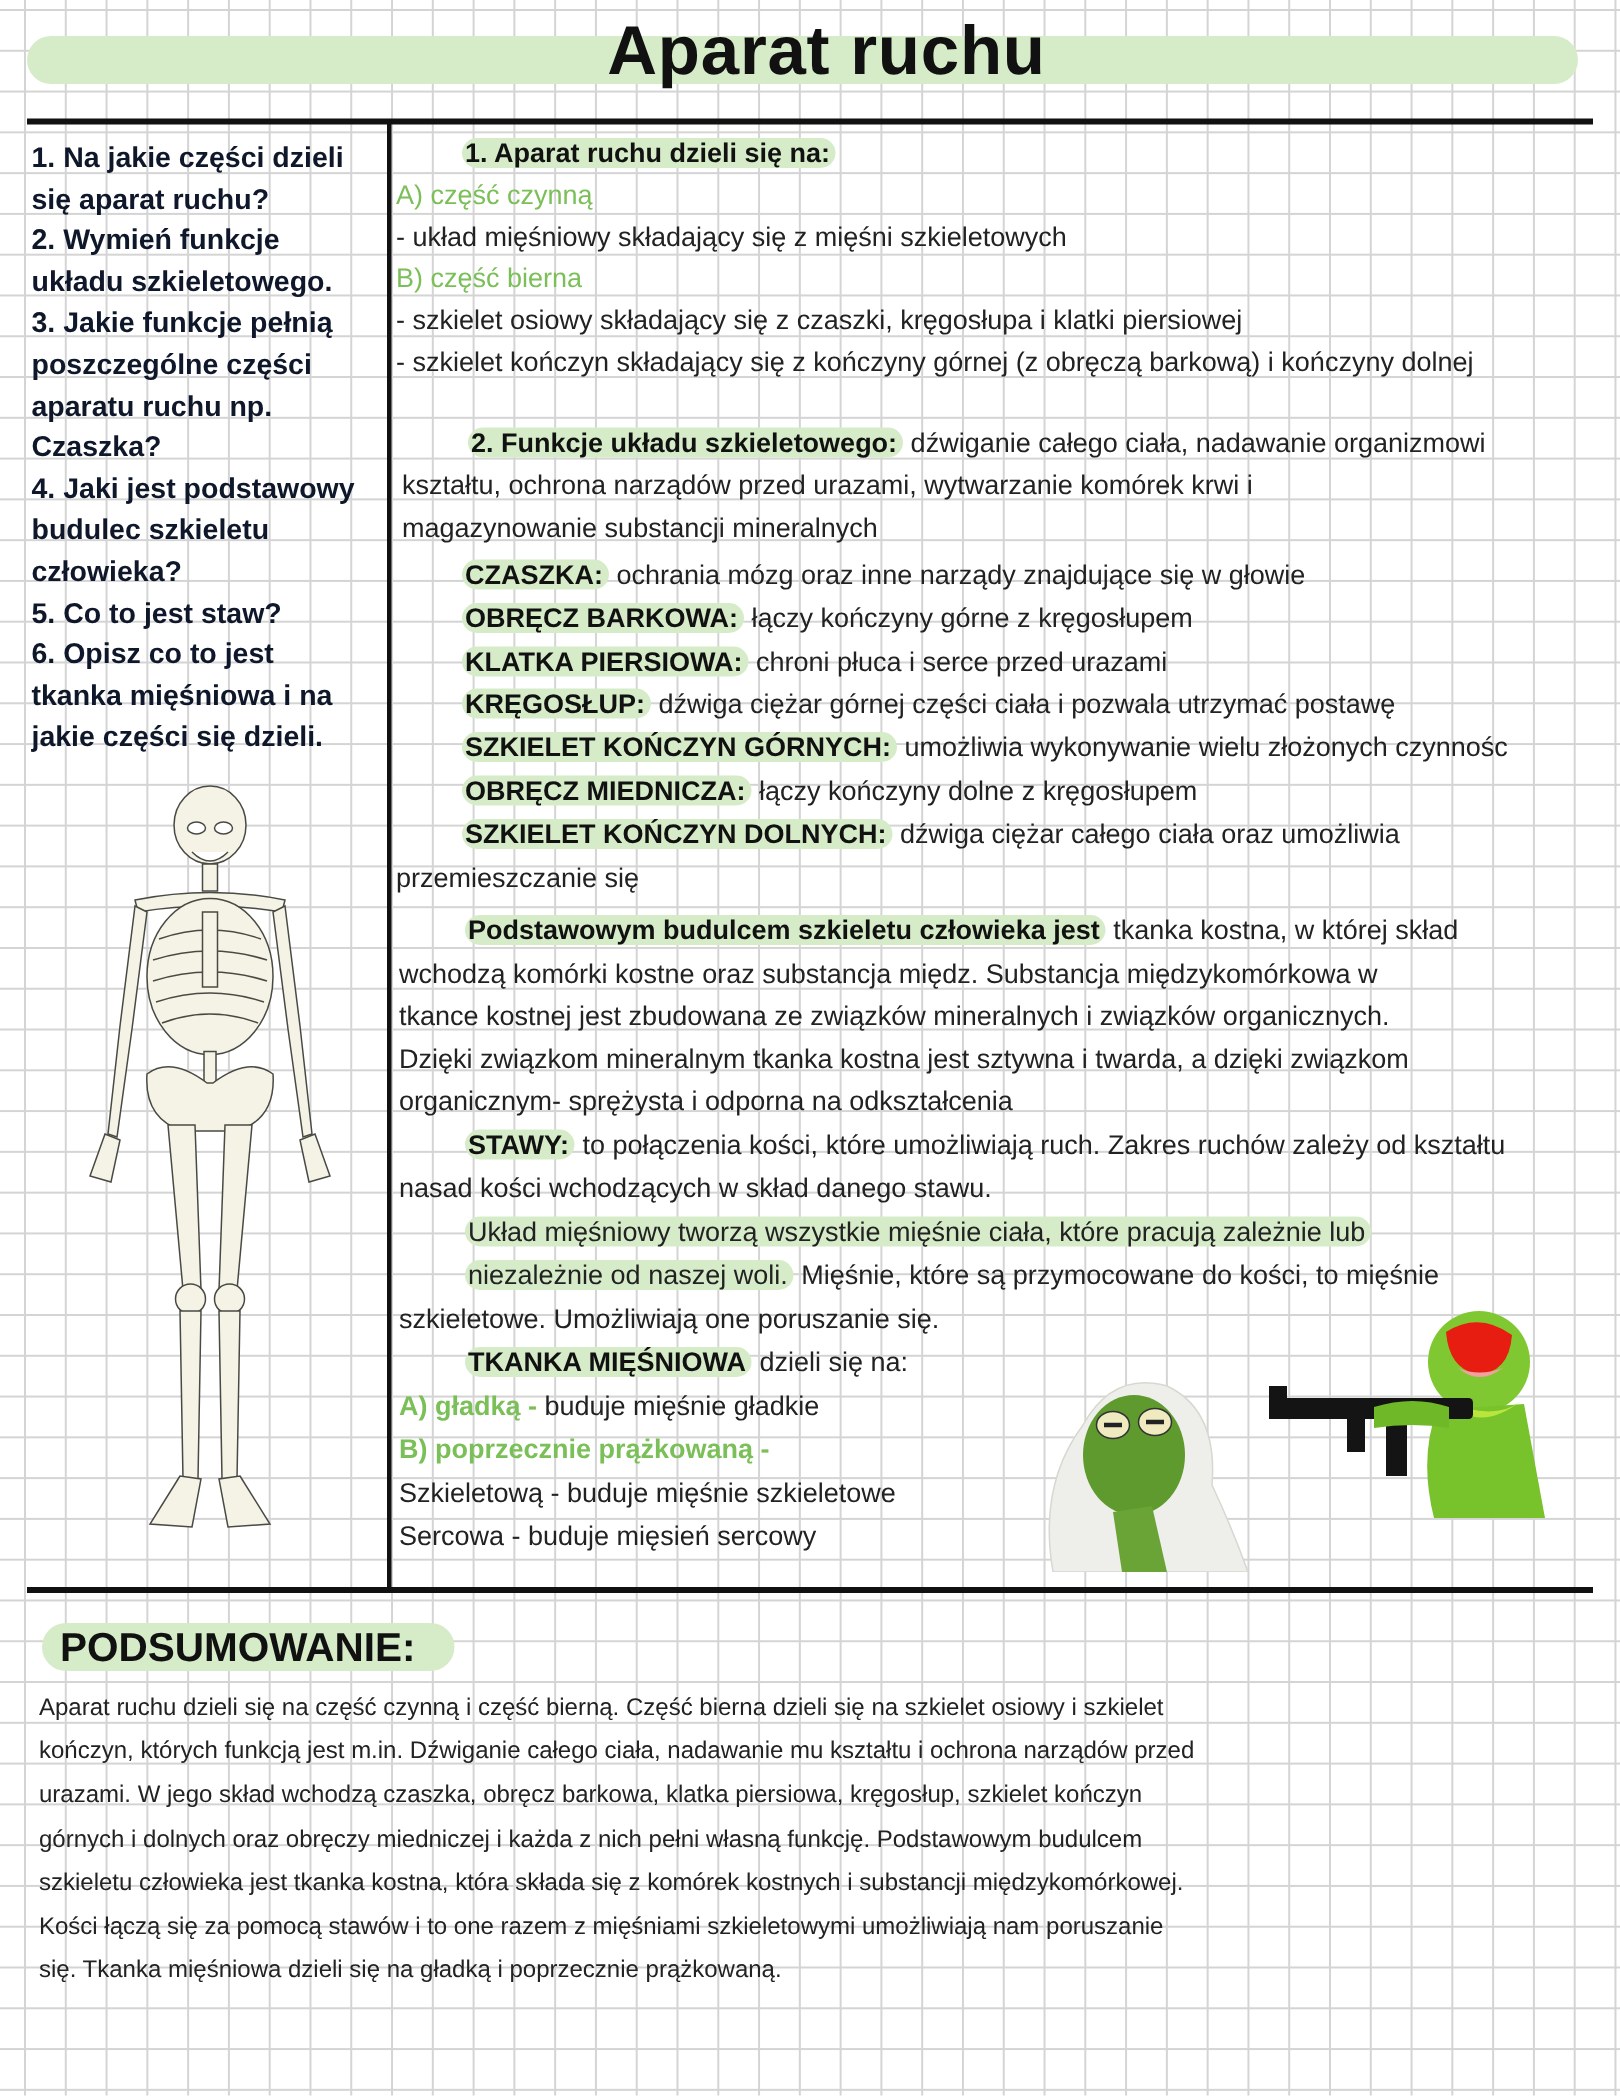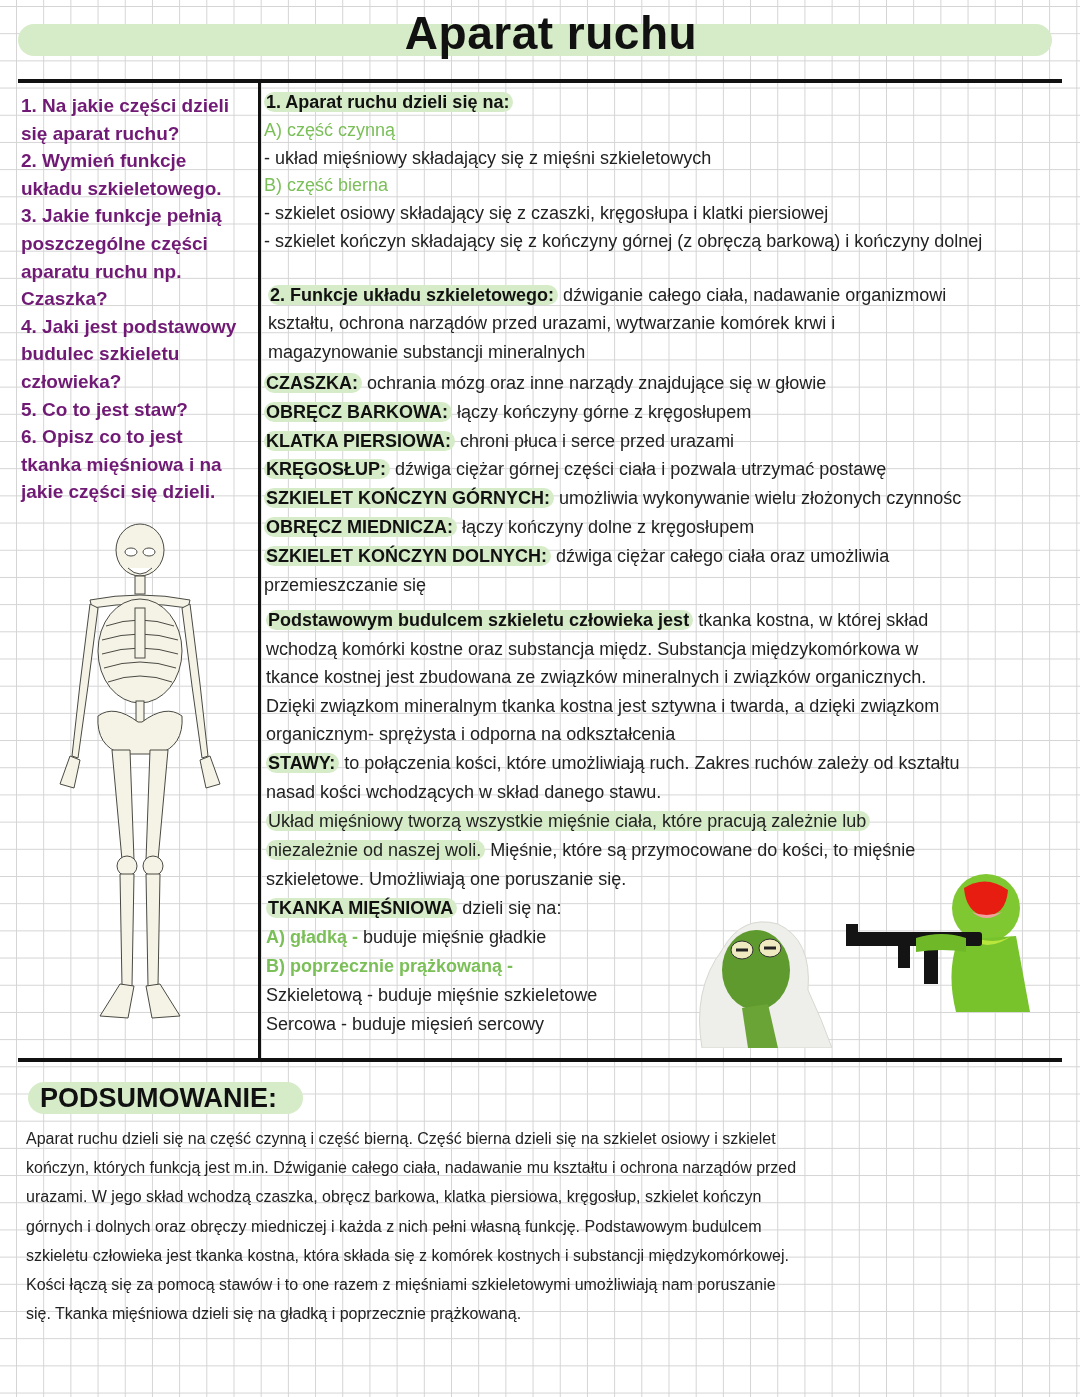--- a/index.html
+++ b/index.html
@@ -29,34 +29,34 @@
       padding-left: 32px;
     }
 
     
     .hrule { background: #111; height: 4px; }
     .vrule { background: #111; width: 3px; }
 
     
     .questions {
       left: 21px; top: 92px; width: 236px;
-      font-size: 19px; font-weight: bold; line-height: 27.6px; color: #701a75;
+      font-size: 19px; font-weight: bold; line-height: 27.6px; color: #0f172a;
     }
     .questions .q { display: block; }
 
     
     .main {
       left: 264px; top: 90px; width: 810px;
       font-size: 18px; line-height: 27.8px; color: #222;
     }
     .line { display: block; white-space: nowrap; }
     .bold { font-weight: bold; color: #111; }
     .green { color: #7bbf58; font-weight: bold; }
     .green-light { color: #7bbf58; }
-    .hl { background: #d6ecc8; border-radius: 10px; padding: 0 4px 0 2px; }
+    .hl { background: #d6ecc8; border-radius: 10px; padding: 0 4px 0 2px; margin-left: 44px; }
 
     .section { position: absolute; left: 264px; width: 810px; font-size: 18px; line-height: 28.8px; color: #222; }
 
     
     .summary-header {
       left: 28px; top: 1082px; height: 32px; padding: 0 26px 0 12px;
       background: #d6ecc8; border-radius: 16px;
       font-size: 27px; font-weight: bold; line-height: 32px; color: #111;
     }
     .summary {

